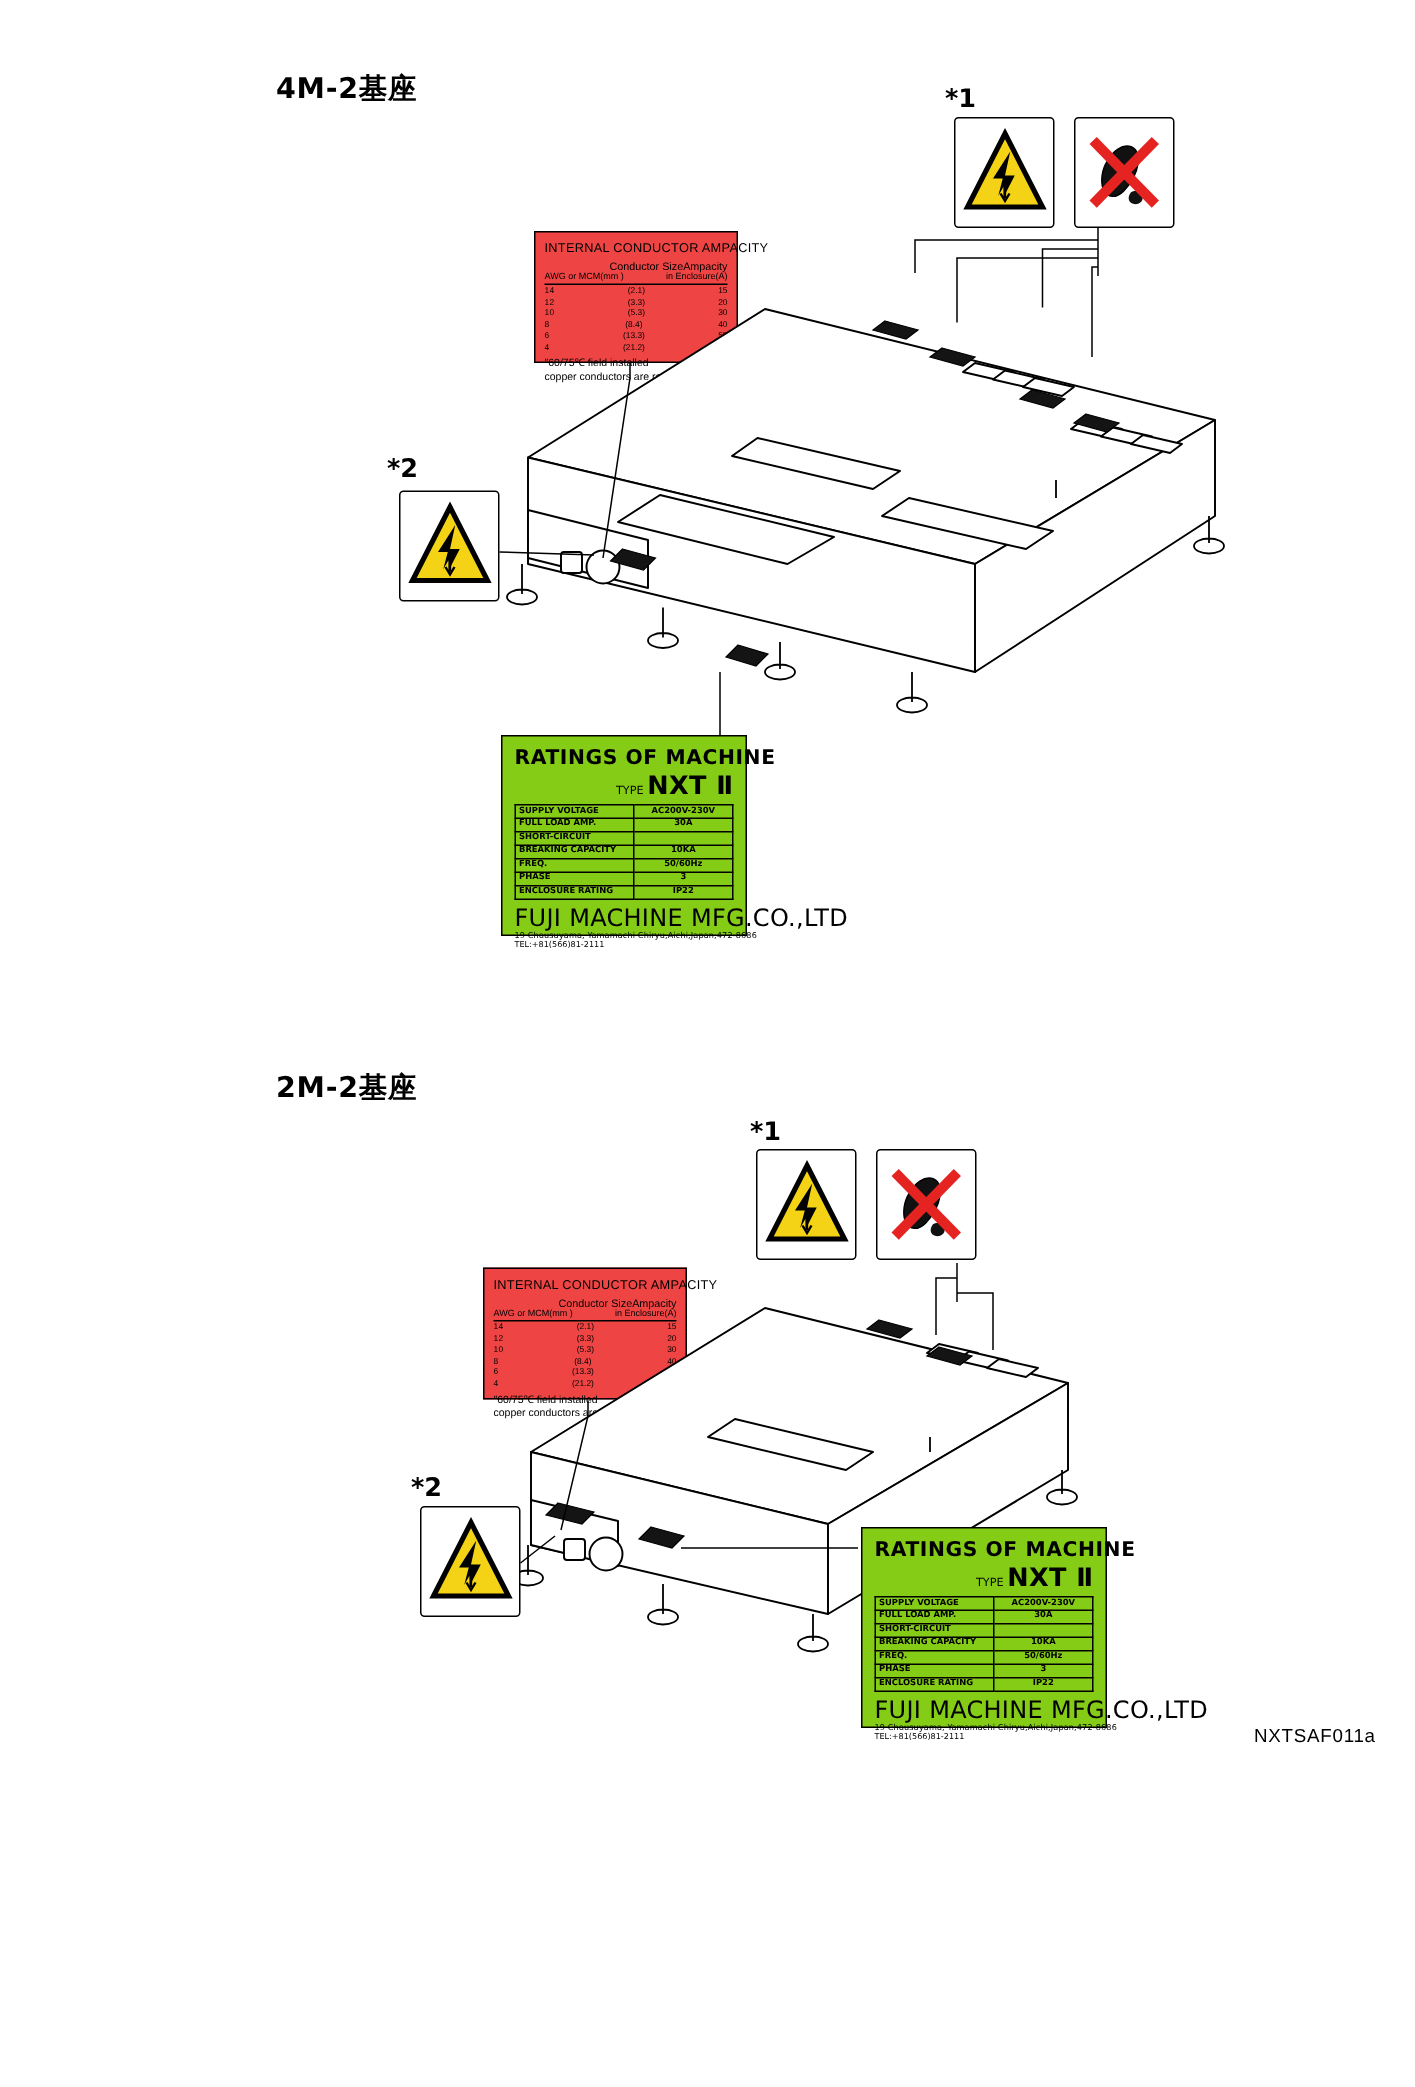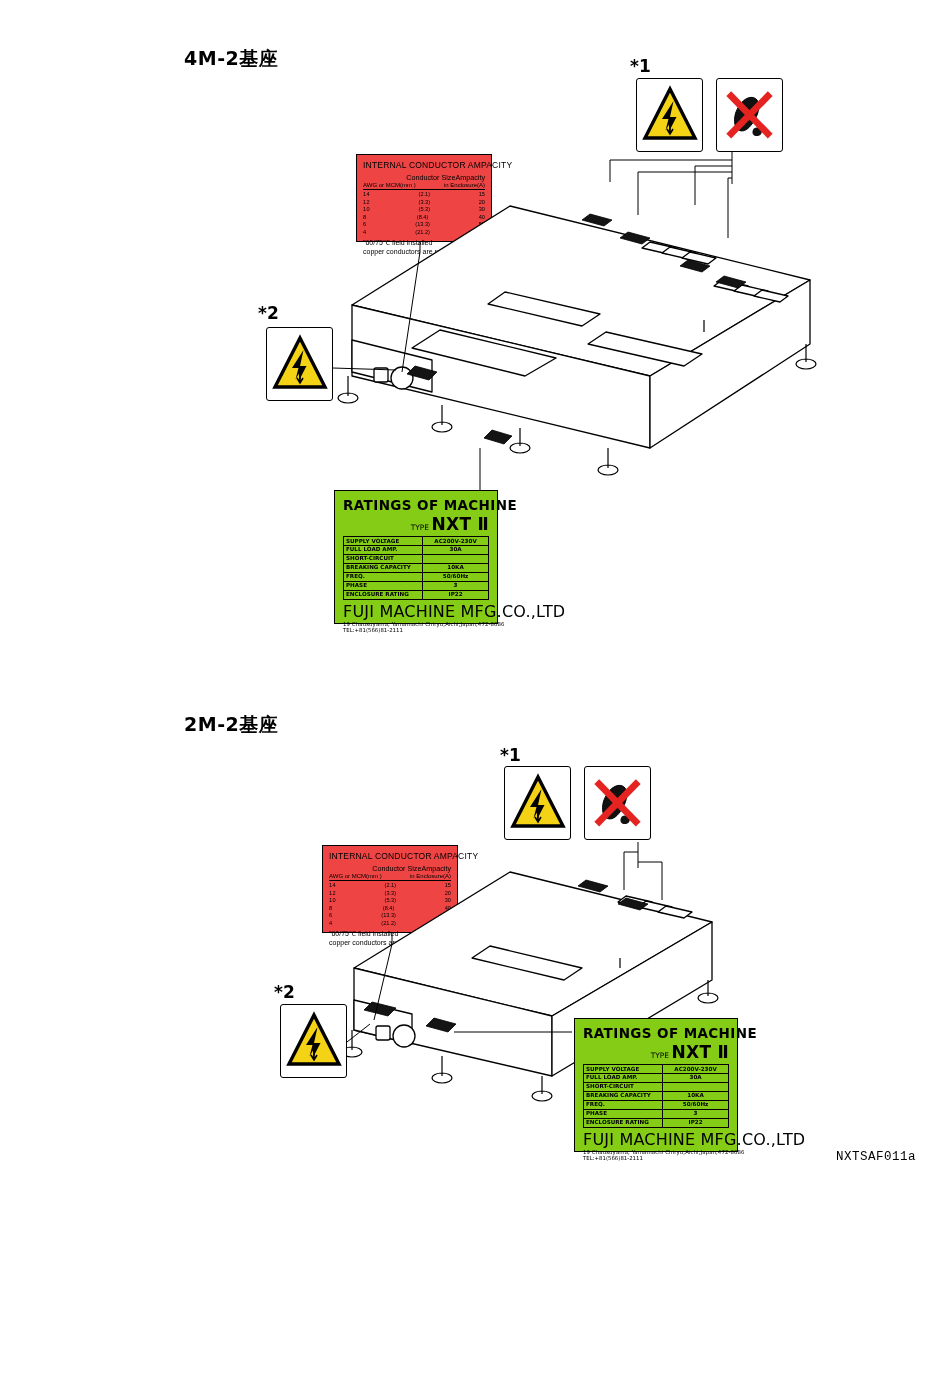--- a/index.html
+++ b/index.html
@@ -31,21 +31,21 @@
   }
   .ref-label {
     position: absolute;
     font-family: "DejaVu Sans", sans-serif;
     font-size: 17px;
     font-weight: bold;
     white-space: nowrap;
   }
   .footer-code {
     position: absolute;
-    font-family: Liberation Mono, monospace;
+    font-family: Liberation Sans, sans-serif;
     font-size: 12.5px;
     letter-spacing: 0.5px;
     white-space: nowrap;
   }
 
   
   .plate {
     position: absolute;
     box-sizing: border-box;
     border: 1.6px solid #000;

